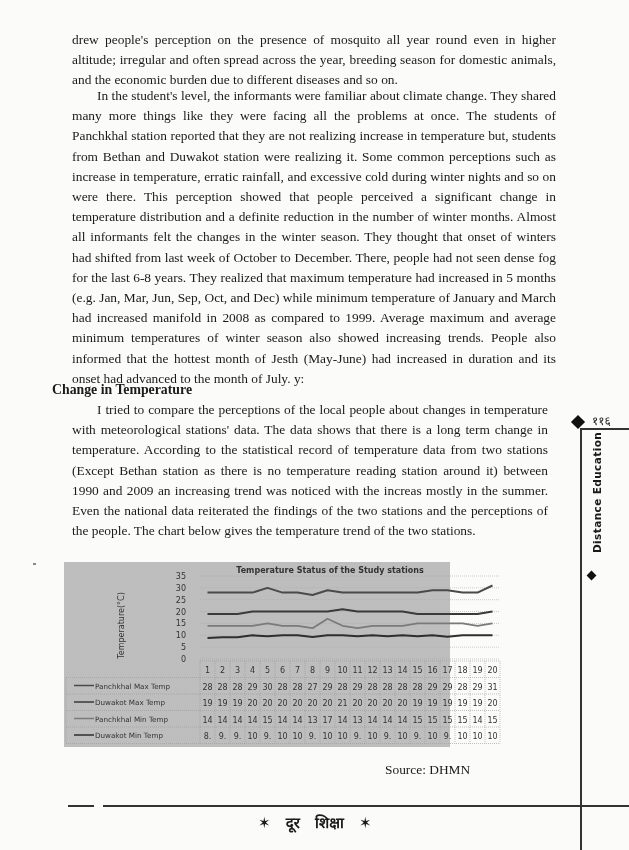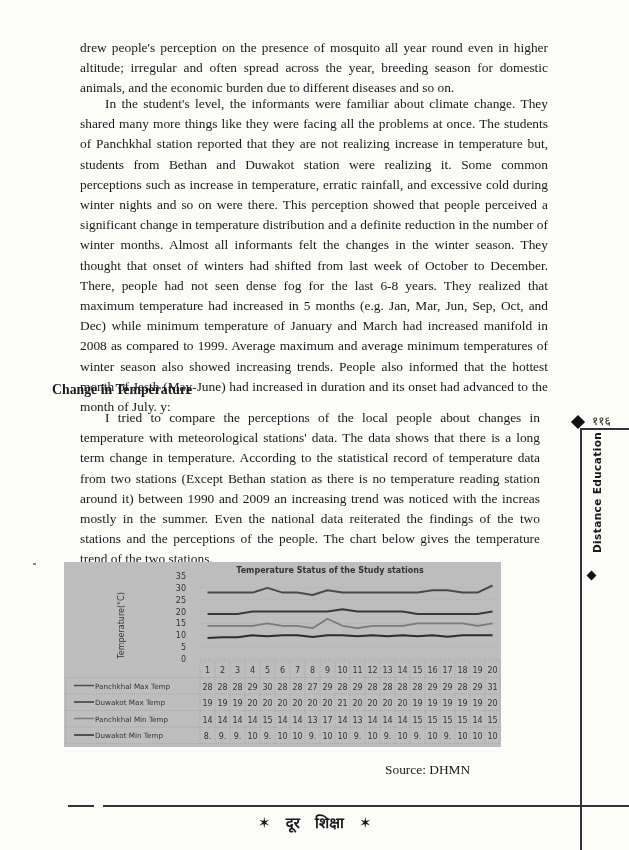--- a/index.html
+++ b/index.html
@@ -5,21 +5,21 @@
   html, body { margin: 0; padding: 0; }
   body {
     width: 629px; height: 850px; position: relative; overflow: hidden;
     background: #fbfbf9; color: #1a1a1a;
     font-family: "Liberation Serif", "DejaVu Serif", serif;
   }
   .text-block {
     position: absolute; left: 68px; width: 492px;
     font-size: 13.4px; line-height: 20.2px; text-align: justify;
   }
-  .text-block p { margin: 12px; }
+  .text-block p { margin: 4px; }
   .indent { text-indent: 25px; }
   #para1 { top: 26px; }
   #para2 { top: 82px; }
   #heading {
     position: absolute; left: 52px; top: 382px;
     font-weight: bold; font-size: 13.8px;
   }
   #para3 { top: 396px; width: 484px; }
 
   
@@ -39,21 +39,21 @@
     font-family: "DejaVu Sans", sans-serif; font-weight: bold; font-size: 10.5px;
     letter-spacing: 0.4px; text-align: center; white-space: nowrap;
   }
   #side-diamond-bottom {
     position: absolute; left: 588px; top: 572px; width: 7px; height: 7px;
     background: #111; transform: rotate(45deg);
   }
 
   
   #chart {
-    position: absolute; left: 64px; top: 562px; width: 437px; height: 185px;
+    position: absolute; left: 64px; top: 562px; width: 386px; height: 185px;
     background-color: #cfcfcf;
     background-image: radial-gradient(#a9a9a9 0.6px, transparent 0.8px);
     background-size: 2px 2px;
   }
   #chart svg { position: absolute; left: 0; top: 0; }
   .chart-text { font-family: "DejaVu Sans", sans-serif; fill: #333; }
 
   #source {
     position: absolute; left: 385px; top: 762px; font-size: 13.4px; font-family: Liberation Serif, serif;
   }

